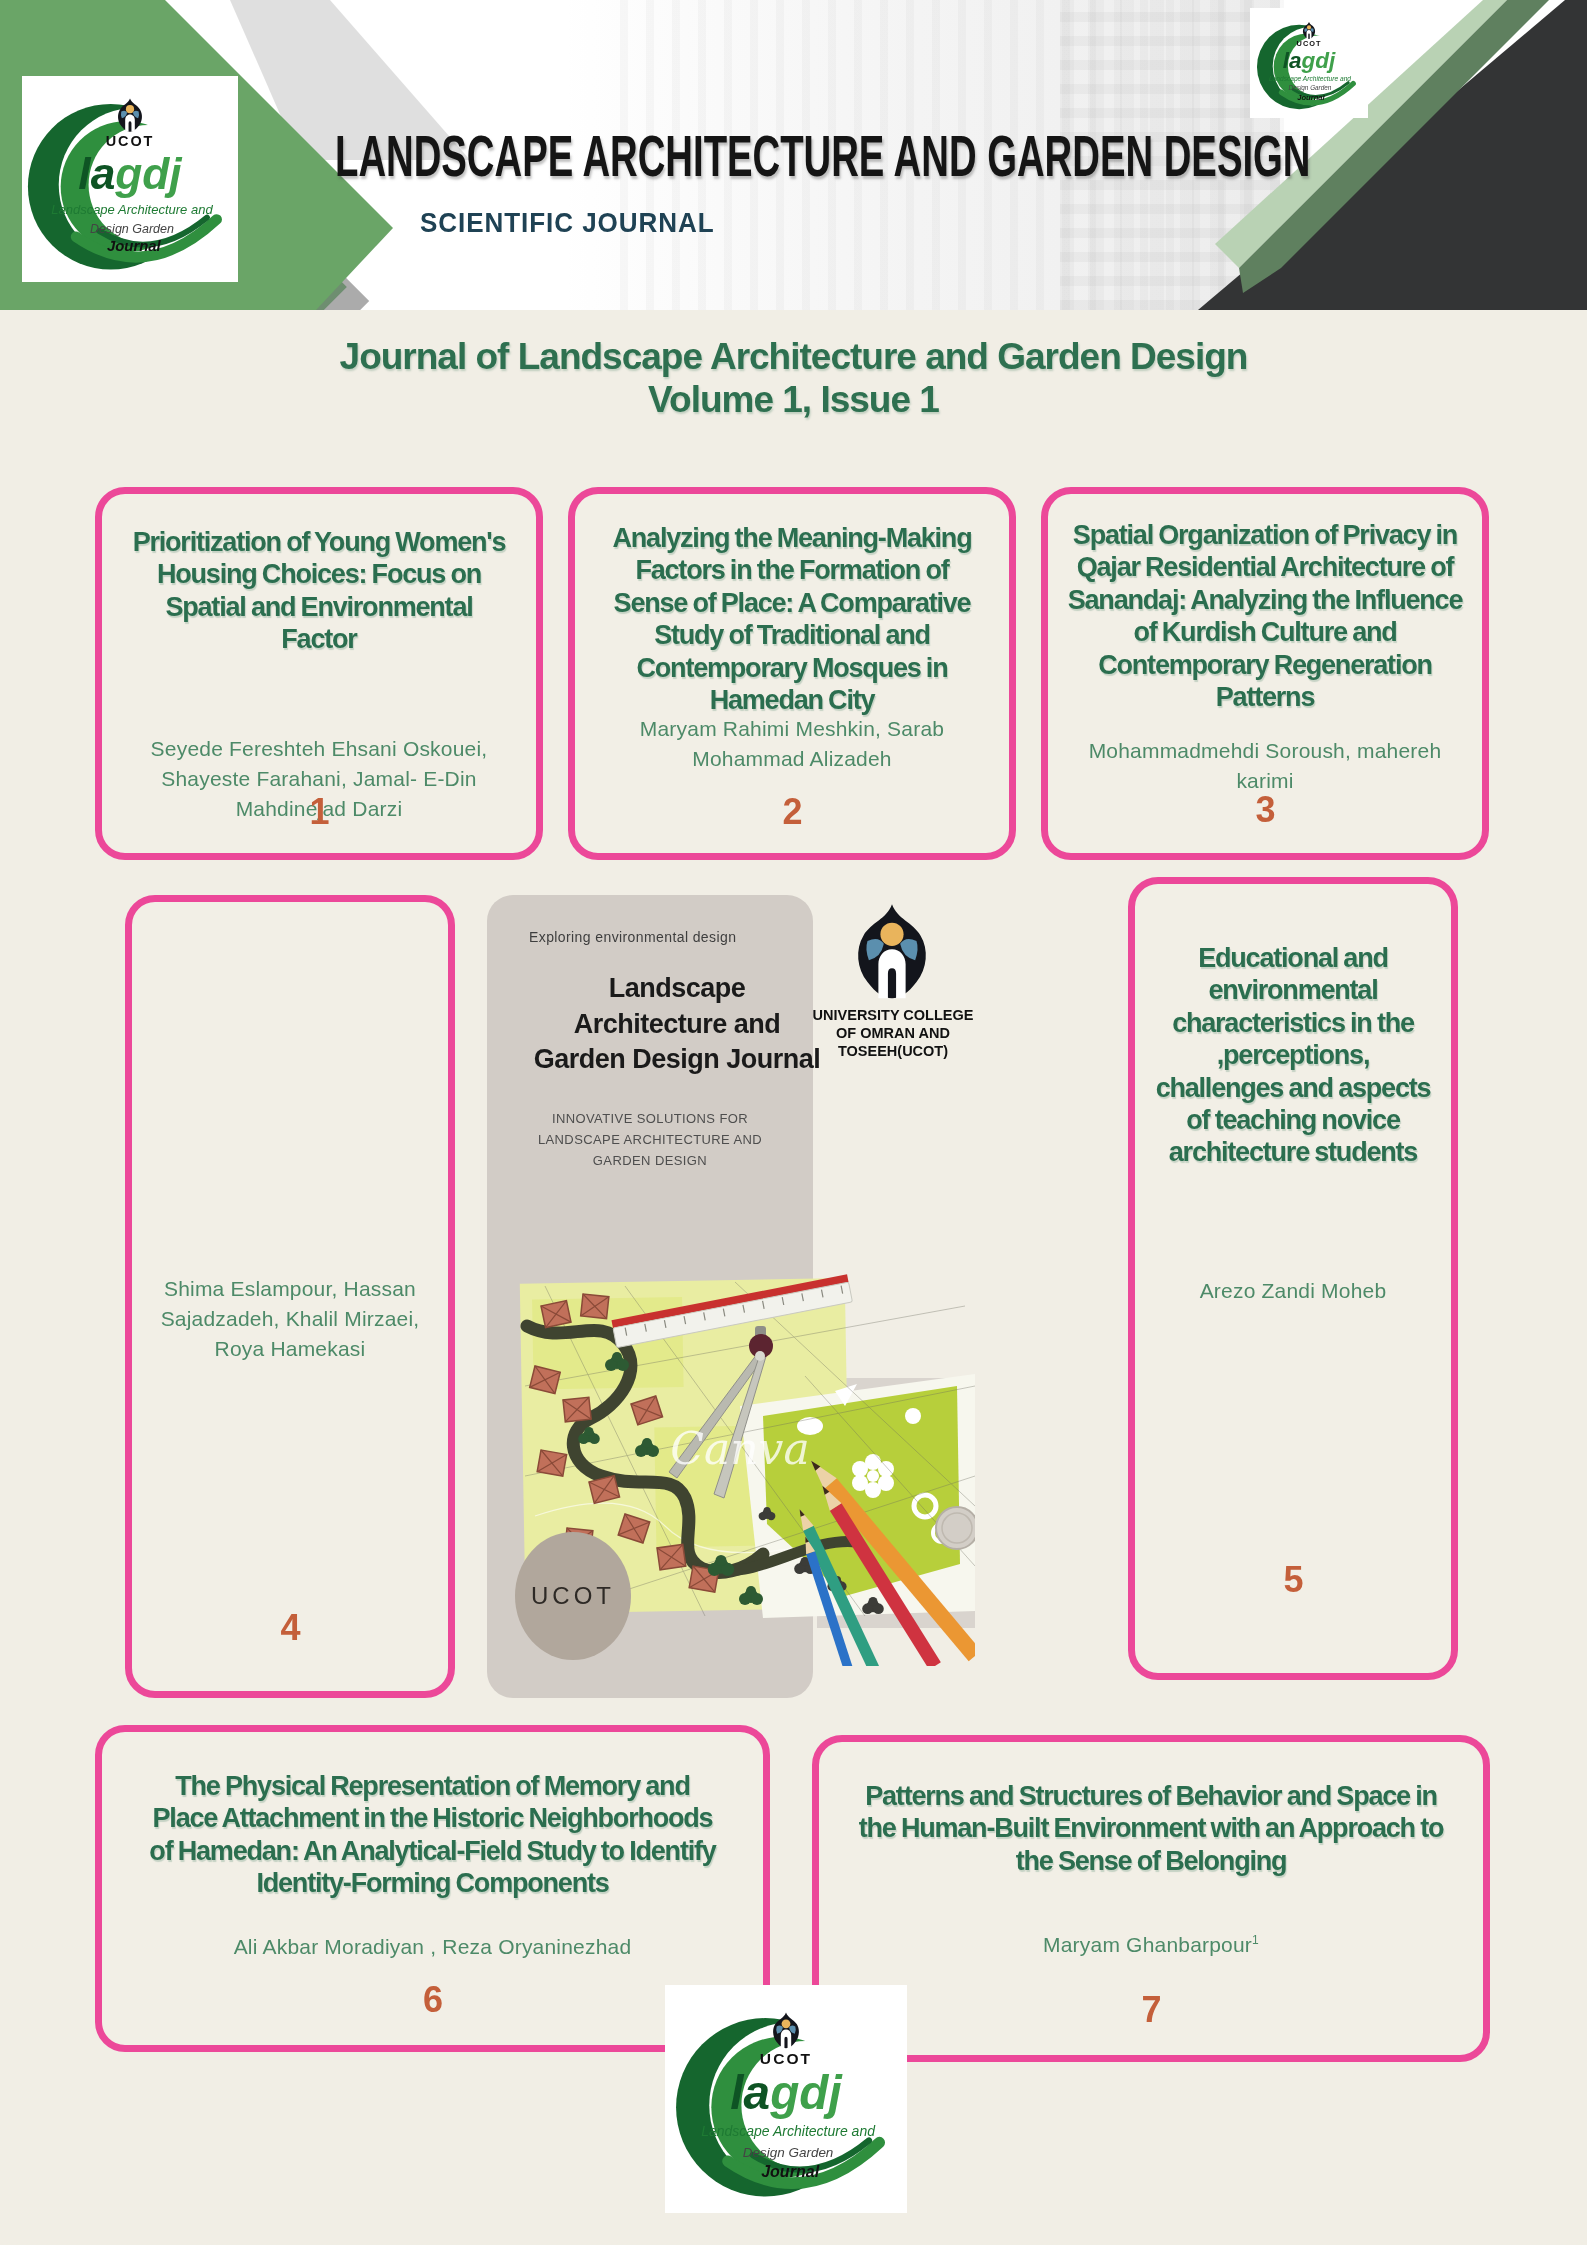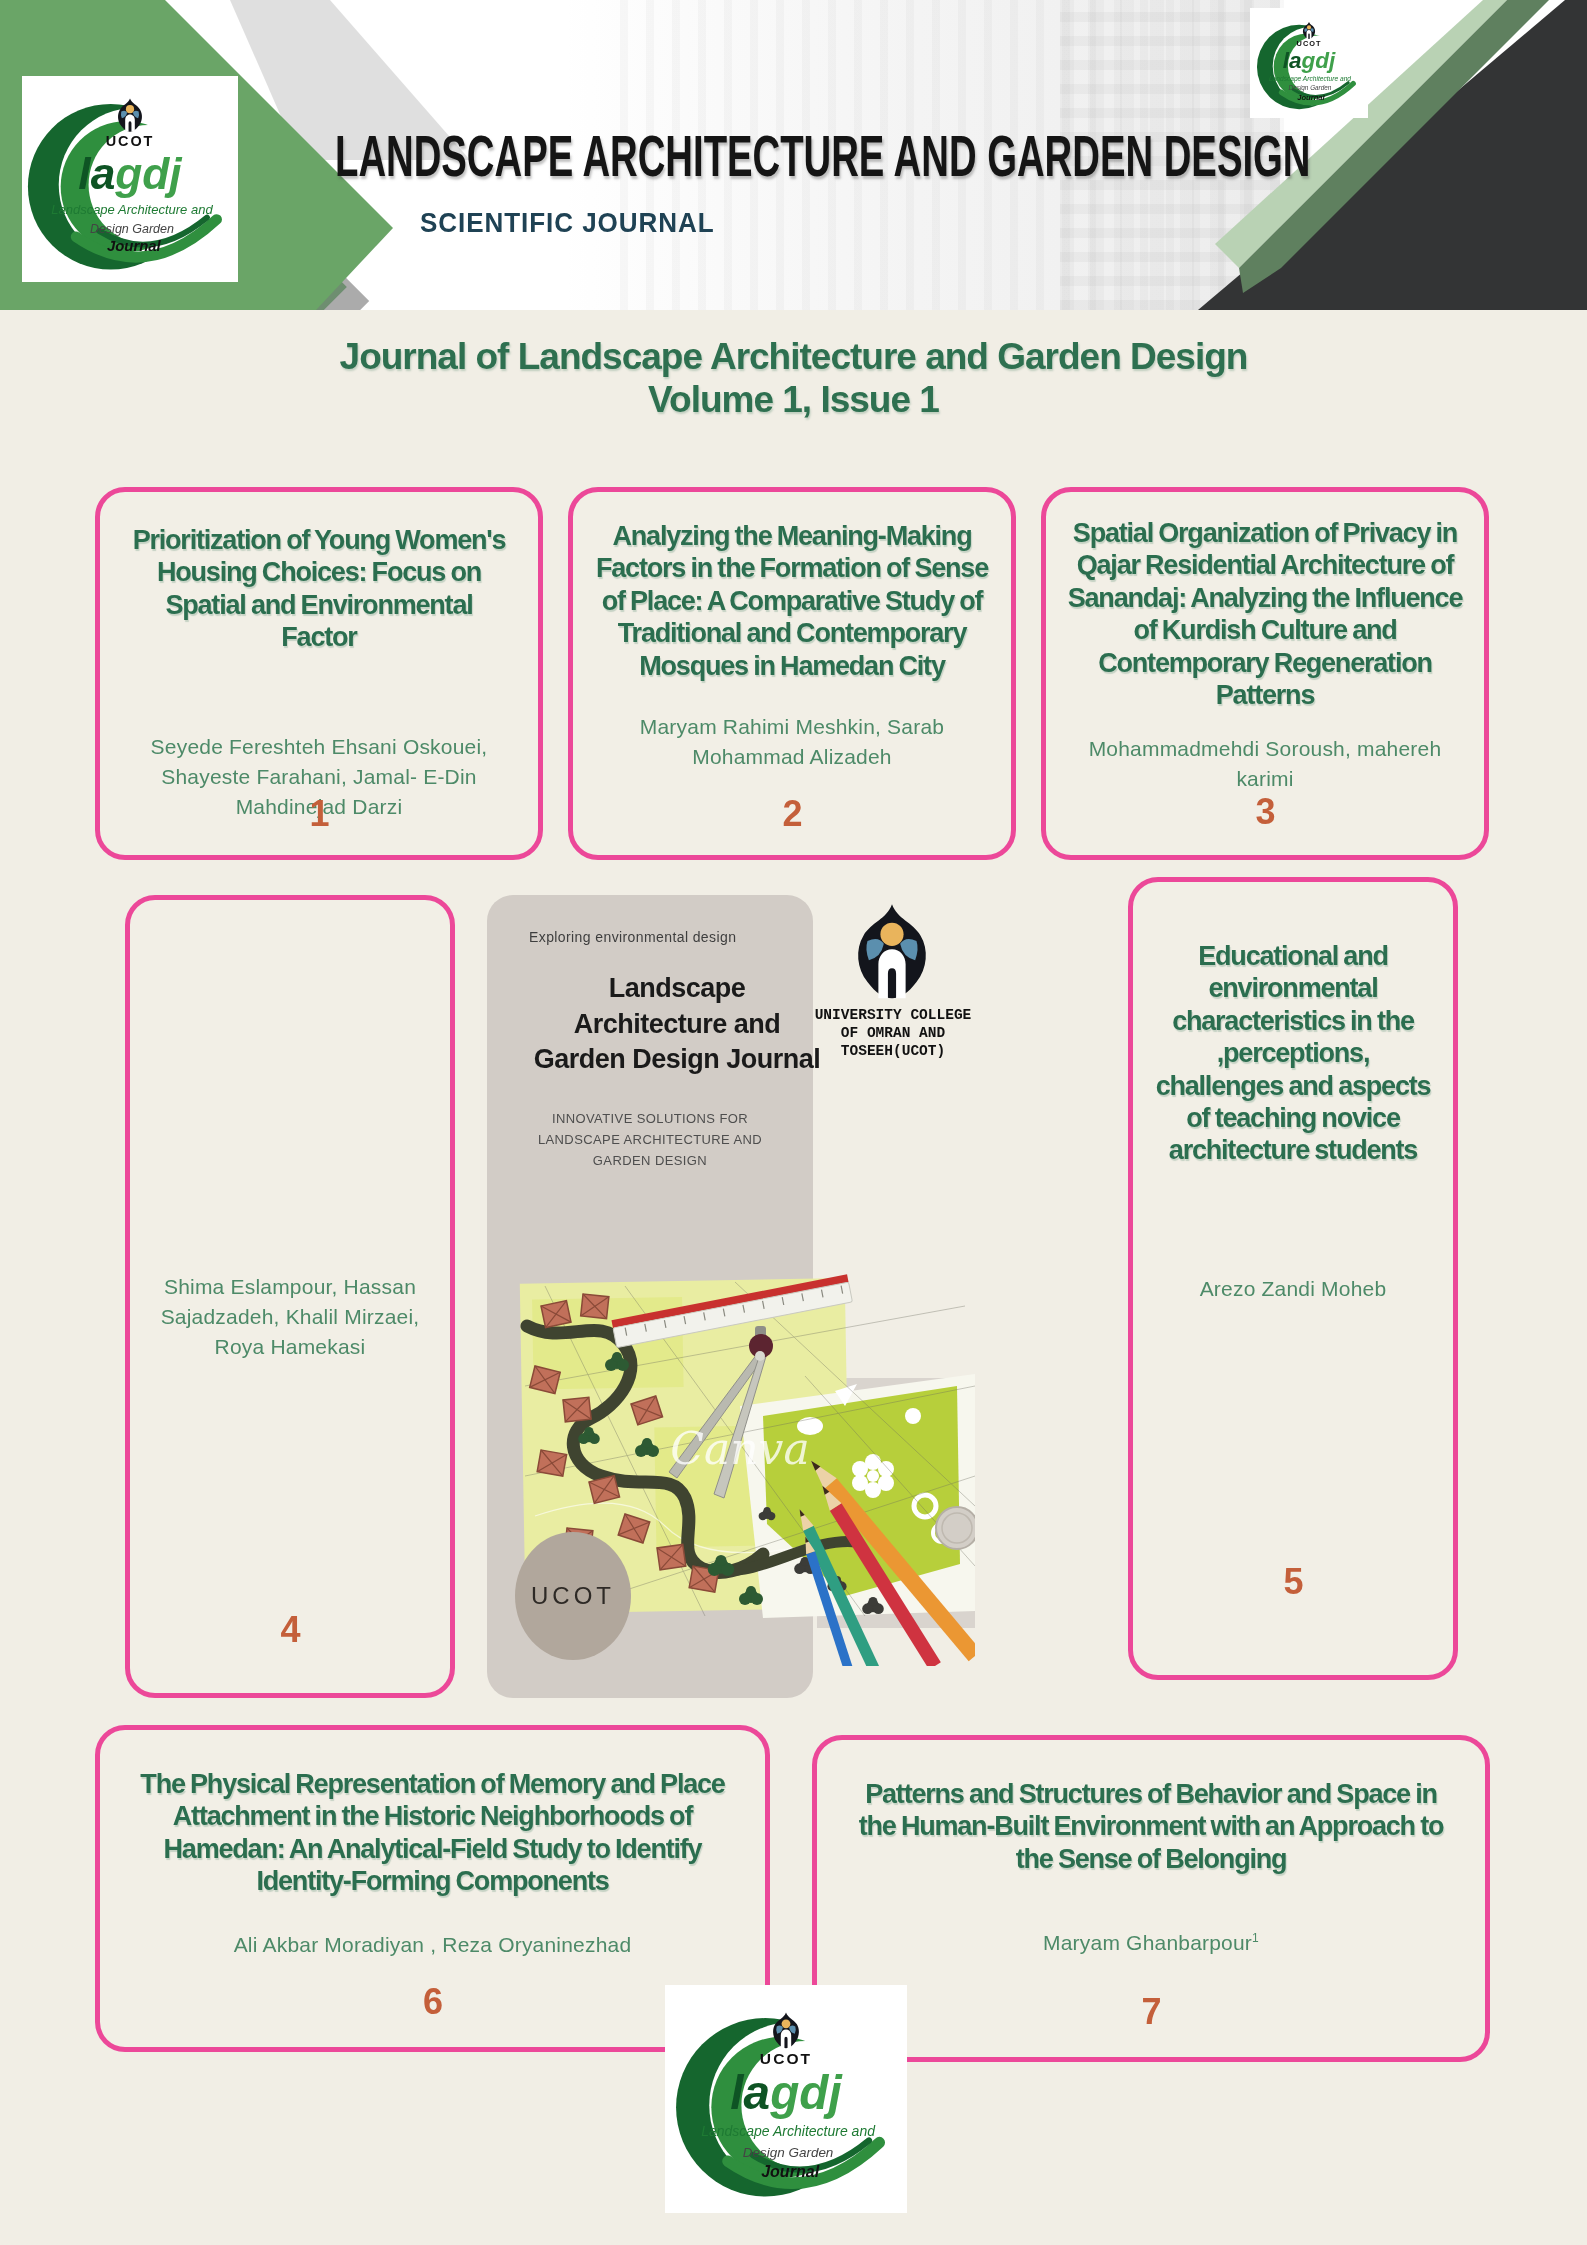--- a/index.html
+++ b/index.html
@@ -37,21 +37,21 @@
     text-shadow:2px 3px 3px rgba(80,80,80,.35);}
   .sci-journal{position:absolute;left:420px;top:207px;font-size:28px;font-weight:700;color:#1f4254;
     letter-spacing:1px;transform:scaleX(.93);transform-origin:left top;white-space:nowrap;}
 
   
   .journal-heading{position:absolute;left:0;top:336px;width:100%;text-align:center;color:#2e7050;
     font-weight:800;font-size:37px;line-height:1.16;letter-spacing:-1px;
     text-shadow:1px 2px 2px rgba(46,112,80,.25);}
 
   
-  .card{position:absolute;border:5px solid #ec4899;border-radius:30px;background:#f2efe6;box-sizing:border-box;}
+  .card{position:absolute;border:7px solid #ec4899;border-radius:30px;background:#f2efe6;box-sizing:border-box;}
   .card-title{position:relative;margin:0 auto;font-weight:800;color:#2b6e4f;text-align:center;
     line-height:1.2;font-size:27px;letter-spacing:-1.2px;word-spacing:-1px;
     text-shadow:1px 2px 1px rgba(43,110,79,.22);}
   .card-authors{position:absolute;left:5%;width:90%;text-align:center;font-size:21px;color:#4d8a68;
     line-height:1.42;letter-spacing:.2px;}
   .card-num{position:absolute;left:0;right:0;text-align:center;font-size:36px;font-weight:700;
     color:#c45f3a;letter-spacing:-1px;}
   .card1{left:95px;top:487px;width:448px;height:373px;}
   .card2{left:568px;top:487px;width:448px;height:373px;}
   .card3{left:1041px;top:487px;width:448px;height:373px;}
@@ -65,21 +65,21 @@
     border-radius:26px;}
   .cover-tagline{position:absolute;left:42px;top:34px;font-size:14px;color:#3e3e3e;letter-spacing:.4px;}
   .cover-title{position:absolute;left:0;top:76px;width:100%;text-align:center;font-weight:800;
     color:#1a1a1a;font-size:27px;line-height:1.32;letter-spacing:-.5px;margin-left:27px;}
   .cover-sub{position:absolute;left:33px;top:214px;width:260px;text-align:center;font-size:13px;
     color:#4e4e4e;letter-spacing:.4px;line-height:1.6;}
   .cover-desc{position:absolute;left:39px;top:277px;width:248px;text-align:center;font-size:12.5px;
     color:#5c5c5c;line-height:1.55;}
   .univ-emblem{position:absolute;left:850px;top:903px;z-index:4;}
   .univ-name{position:absolute;left:793px;top:1006px;width:200px;text-align:center;font-size:14.5px;
-    font-weight:700;color:#111;line-height:1.25;z-index:4;font-family:Liberation Mono, monospace;}
+    font-weight:700;color:#111;line-height:1.25;z-index:4;}
   .plan-photo{position:absolute;left:505px;top:1266px;z-index:5;}
   .ucot-circle{position:absolute;left:515px;top:1532px;width:116px;height:128px;border-radius:50%;
     background:#b1a79c;z-index:6;display:flex;align-items:center;justify-content:center;}
   .ucot-circle span{font-size:24px;letter-spacing:4px;color:#2e2a26;}
 </style>
 </head>
 <body>
 
 <svg width="0" height="0" style="position:absolute" aria-hidden="true">
   <defs>

